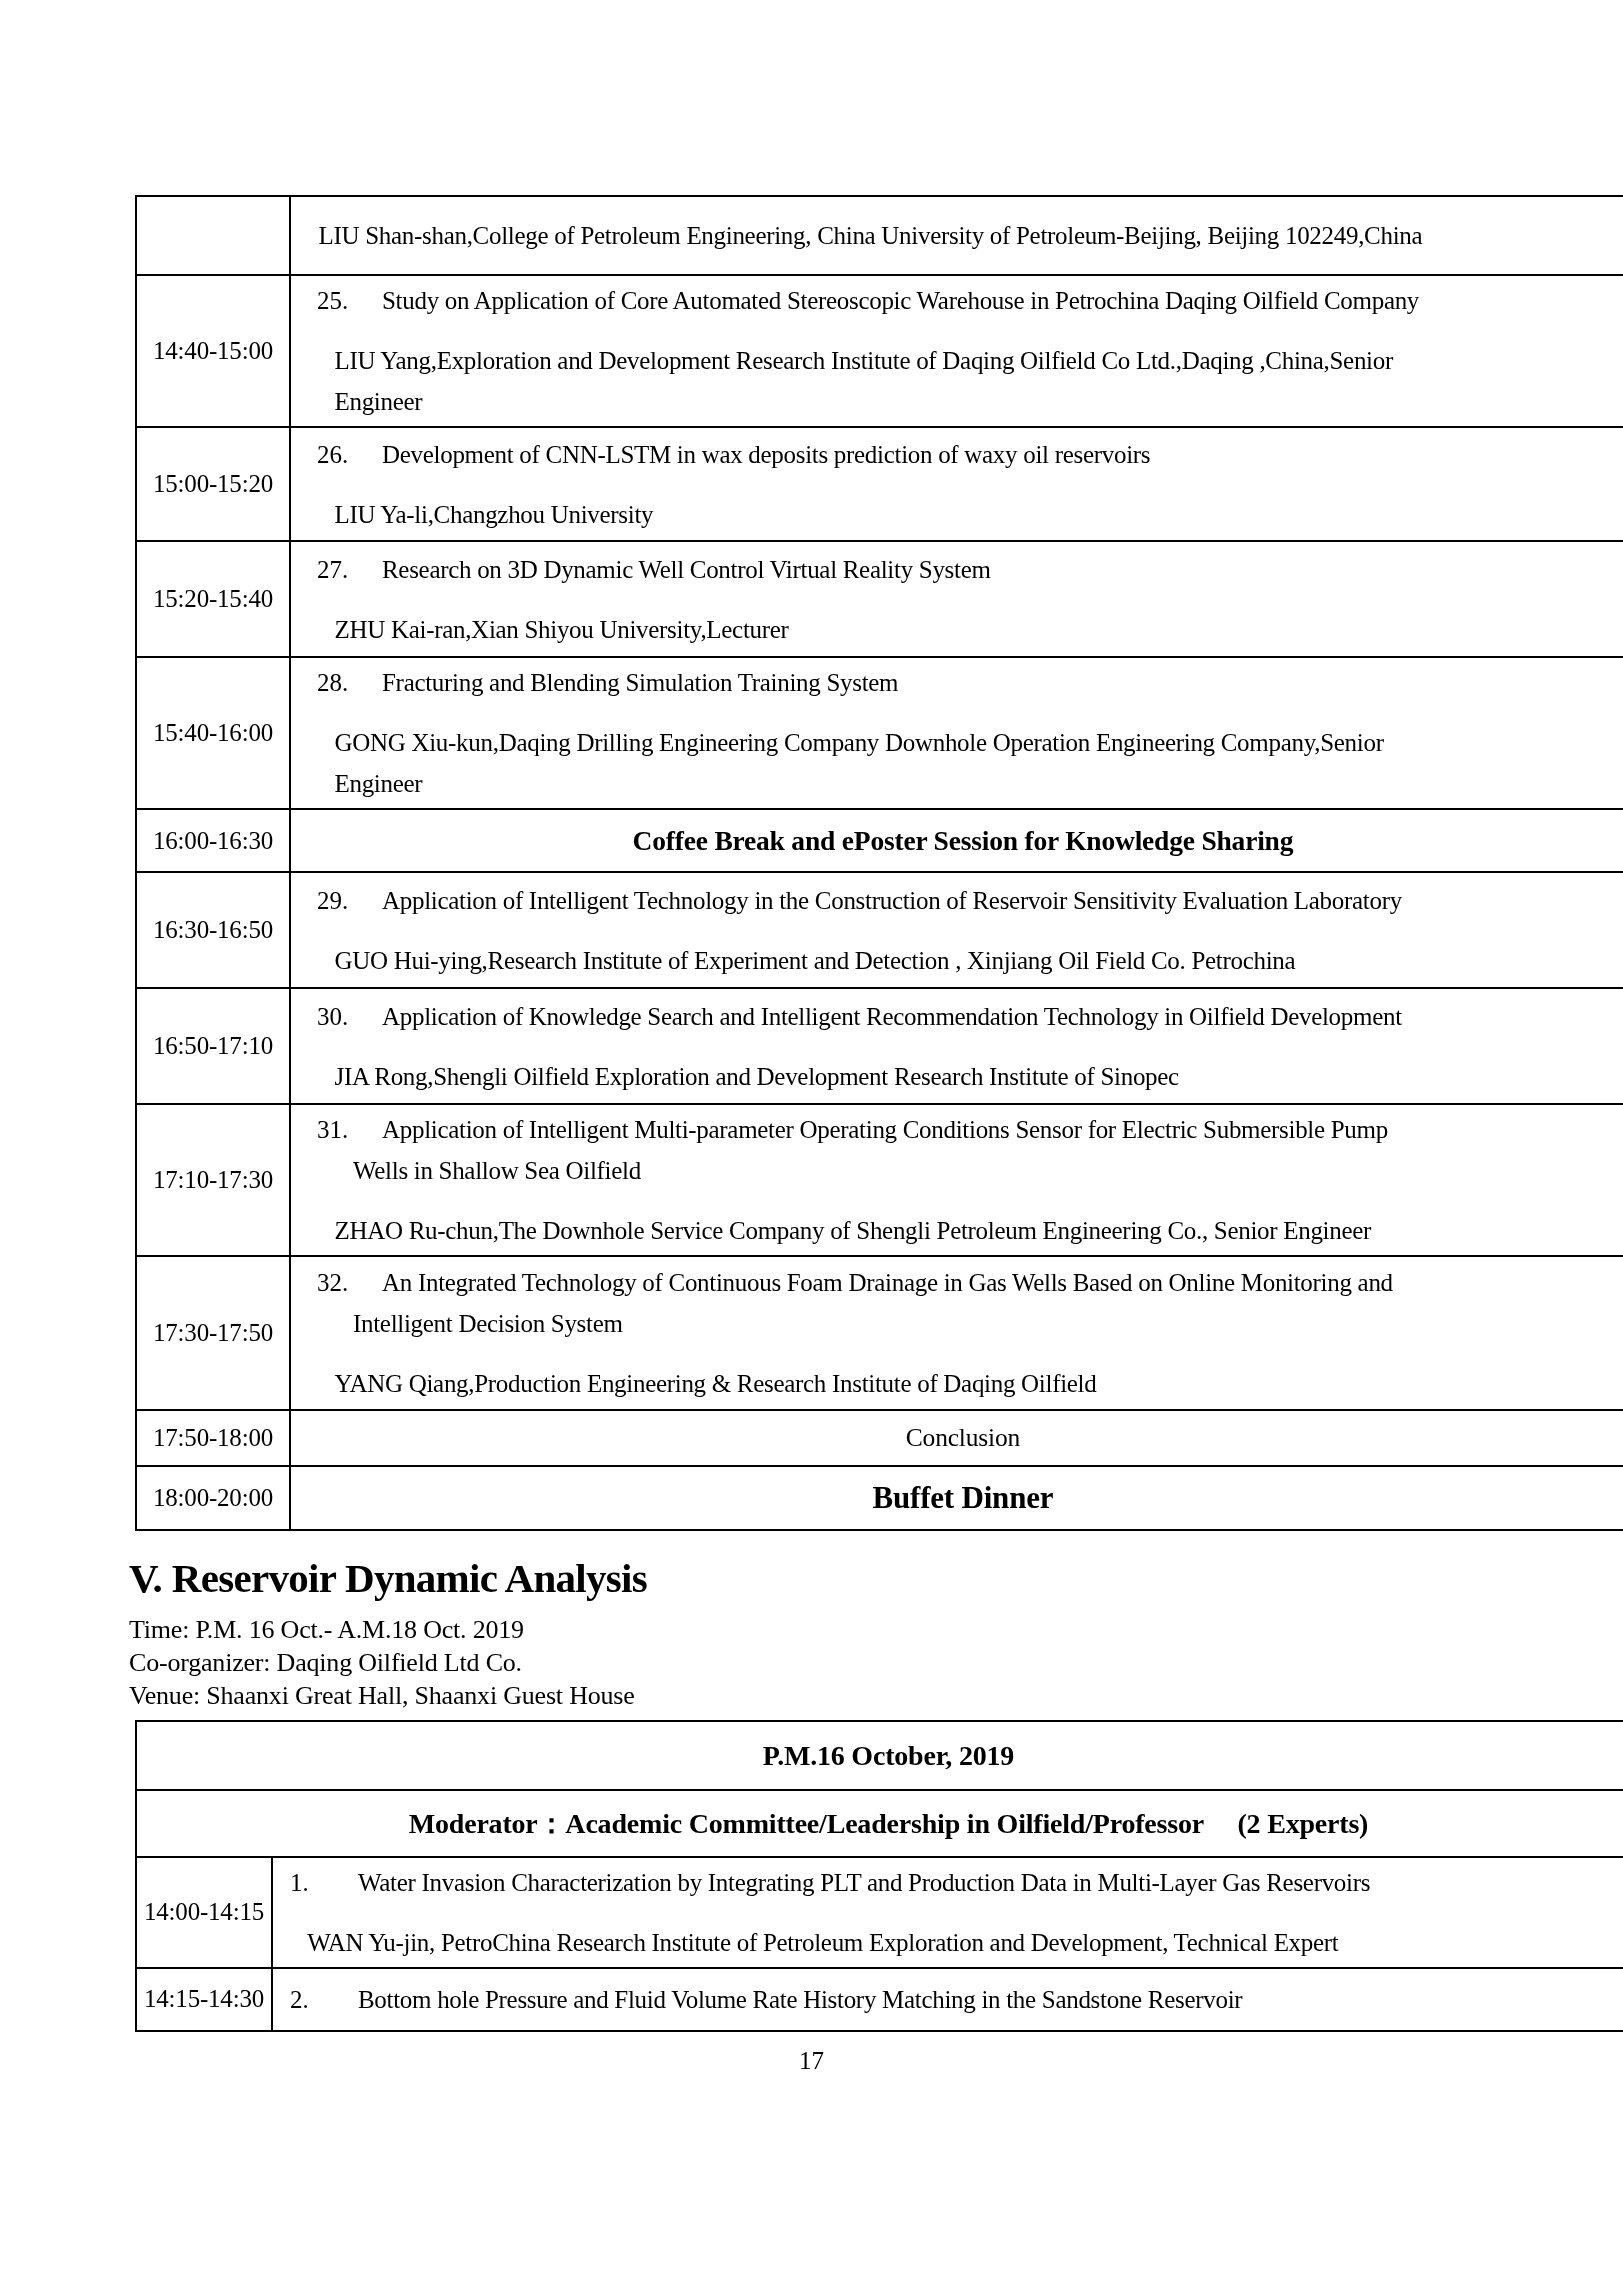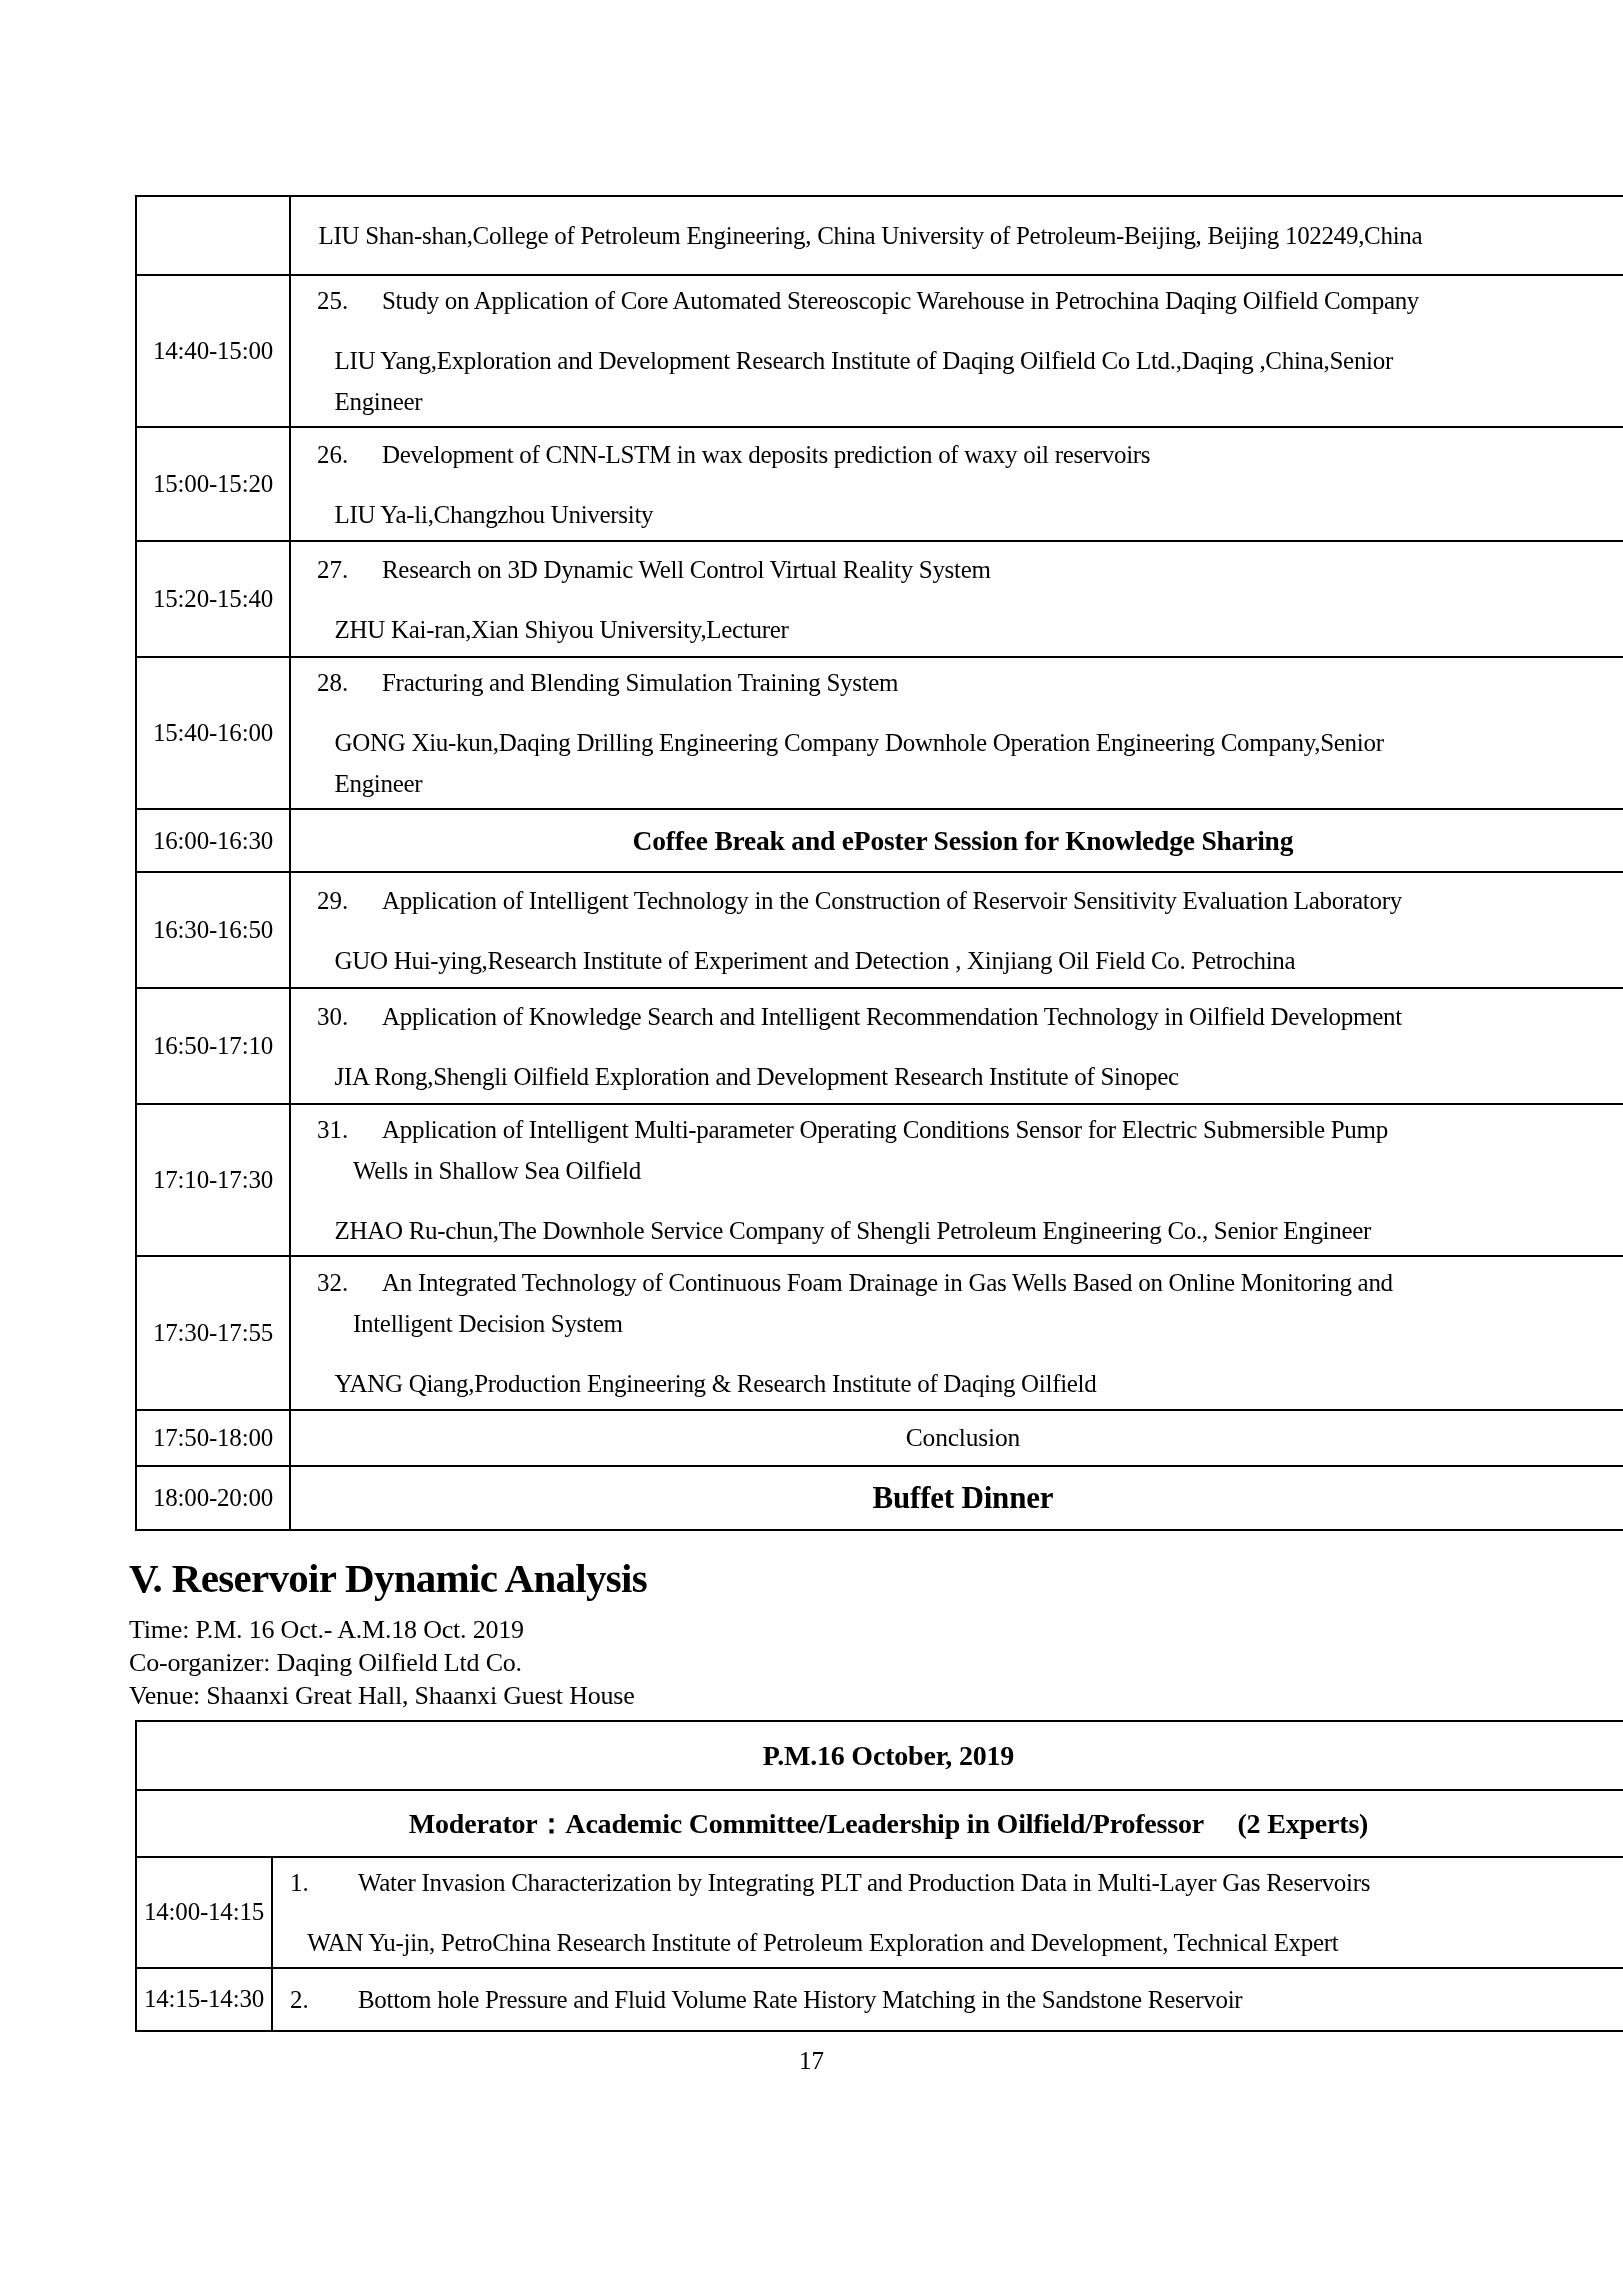--- a/index.html
+++ b/index.html
@@ -213,21 +213,21 @@
                 <div class="title-line"><span class="num">31.</span><span>Application of Intelligent Multi-parameter Operating Conditions Sensor for Electric Submersible Pump</span></div>
                 <div class="title-cont">Wells in Shallow Sea Oilfield</div>
               </div>
               <div class="speaker-block">
                 <div class="speaker-line">ZHAO Ru-chun,The Downhole Service Company of Shengli Petroleum Engineering Co., Senior Engineer</div>
               </div>
             </div>
           </td>
         </tr>
         <tr style="height: 154px;">
-          <td class="cell-time">17:30-17:55</td>
+          <td class="cell-time">17:30-17:50</td>
           <td class="cell-content">
             <div class="cellwrap">
               <div class="title-block">
                 <div class="title-line"><span class="num">32.</span><span>An Integrated Technology of Continuous Foam Drainage in Gas Wells Based on Online Monitoring and</span></div>
                 <div class="title-cont">Intelligent Decision System</div>
               </div>
               <div class="speaker-block">
                 <div class="speaker-line">YANG Qiang,Production Engineering &amp; Research Institute of Daqing Oilfield</div>
               </div>
             </div>

